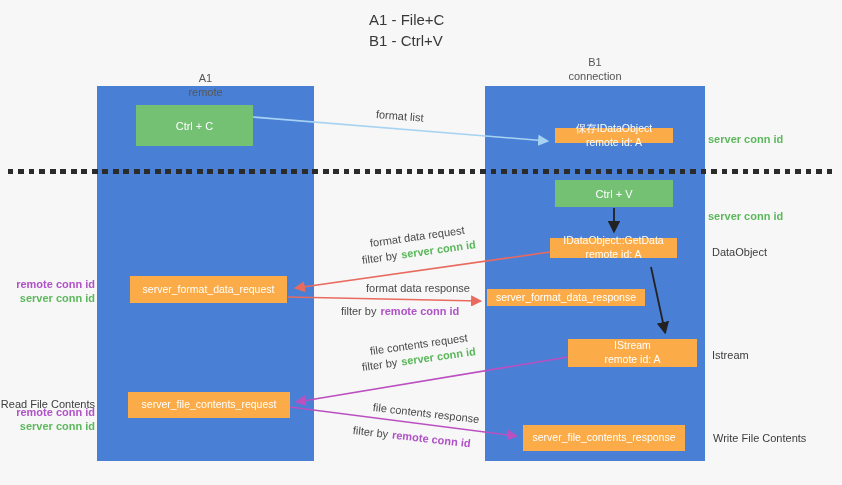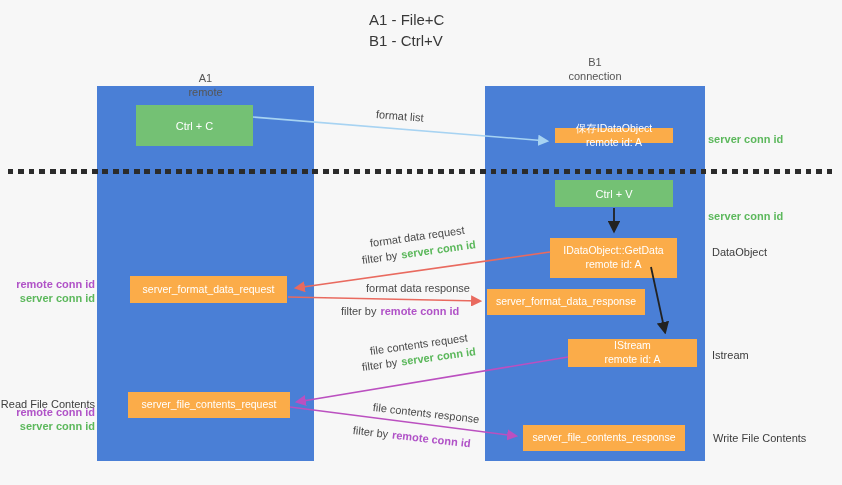--- a/index.html
+++ b/index.html
@@ -63,28 +63,28 @@
     <span>Ctrl + C</span>
   </div>
   <div class="abs btn" style="left:555px;top:180px;width:118px;height:27px;">
     <span>Ctrl + V</span>
   </div>
 
   <div class="abs node" style="left:555px;top:128px;width:118px;height:15px;">
     <div>保存IDataObject</div>
     <div>remote id: A</div>
   </div>
-  <div class="abs node" style="left:550px;top:238px;width:127px;height:40px;">
+  <div class="abs node" style="left:550px;top:238px;width:127px;height:20px;">
     <div>IDataObject::GetData</div>
     <div>remote id: A</div>
   </div>
   <div class="abs node" style="left:130px;top:276px;width:157px;height:27px;text-align:center;">
     <div>server_format_data_request</div>
   </div>
-  <div class="abs node" style="left:487px;top:289px;width:158px;height:26px;">
+  <div class="abs node" style="left:487px;top:289px;width:158px;height:17px;">
     <div>server_format_data_response</div>
   </div>
   <div class="abs node" style="left:568px;top:339px;width:129px;height:28px;">
     <div>IStream</div>
     <div>remote id: A</div>
   </div>
   <div class="abs node" style="left:523px;top:425px;width:162px;height:26px;">
     <div>server_file_contents_response</div>
   </div>
   <div class="abs node" style="left:128px;top:392px;width:162px;height:26px;">

